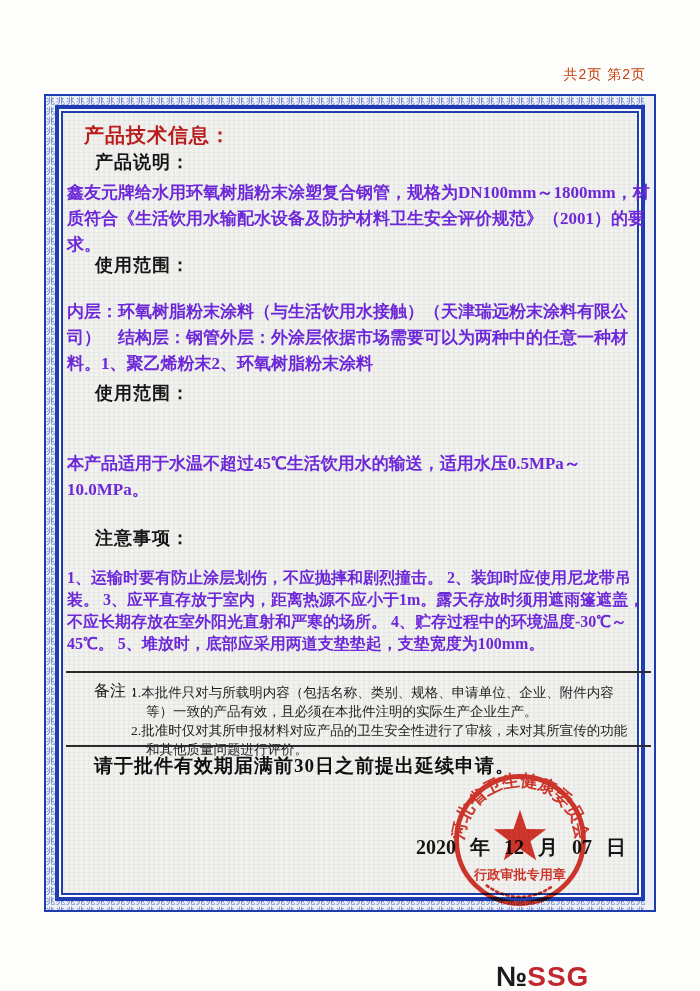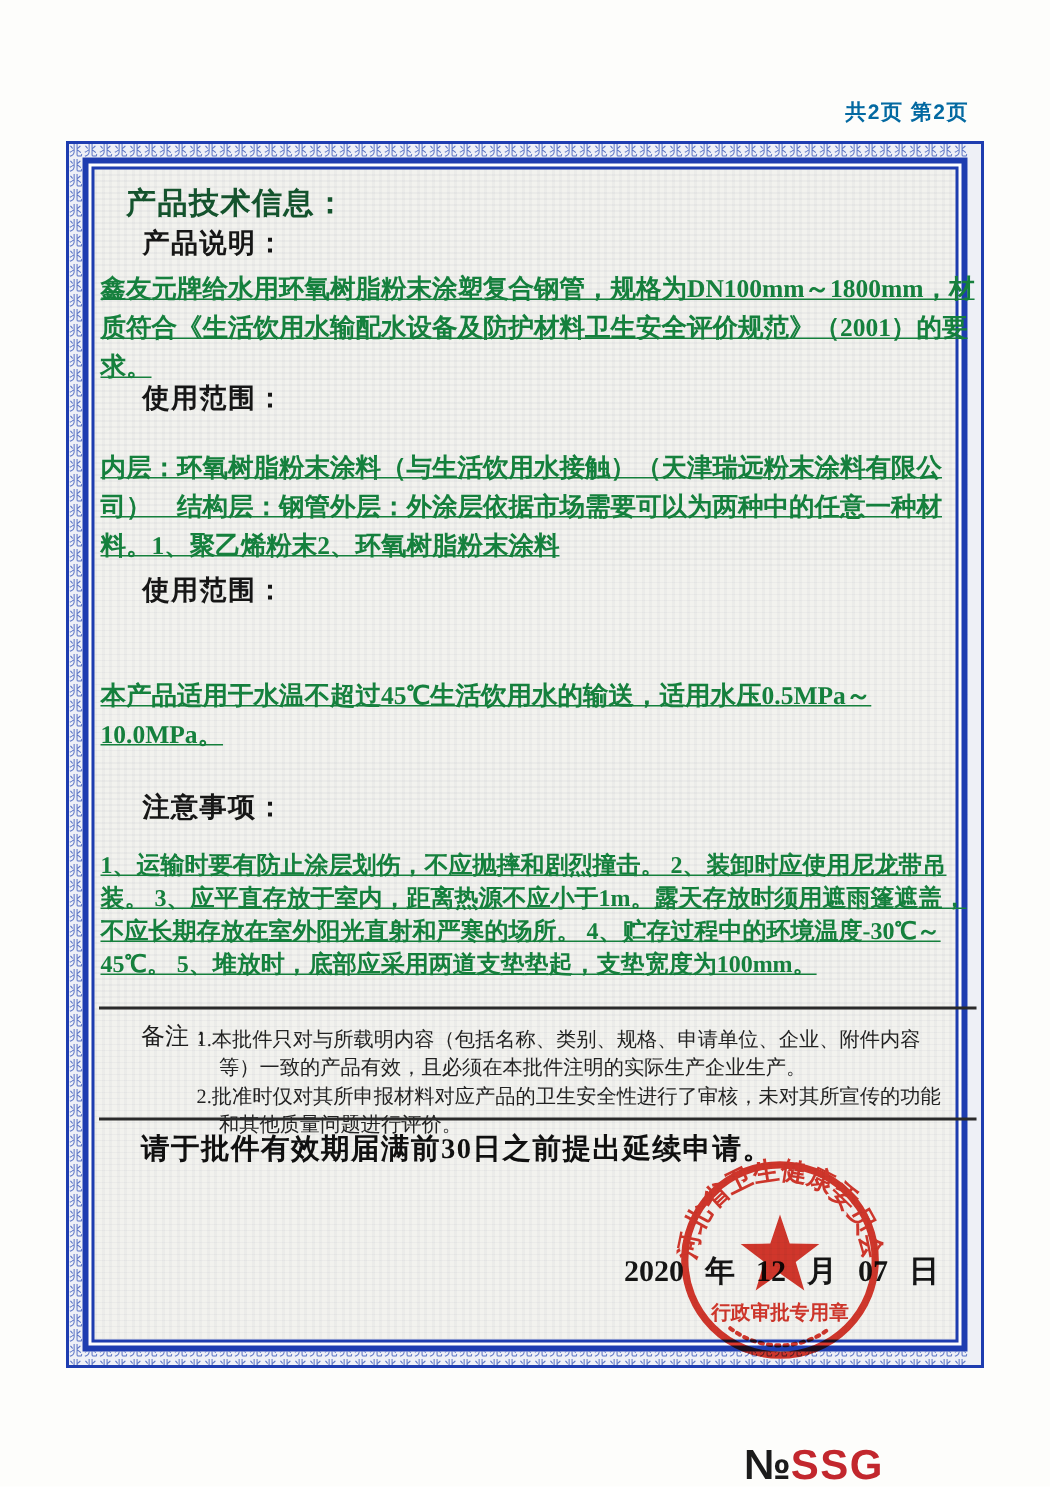--- a/index.html
+++ b/index.html
@@ -4,22 +4,22 @@
 <style>
   * { margin:0; padding:0; box-sizing:border-box; }
   html,body { background:#ffffff; }
   .page {
     position:relative; width:700px; height:991px;
     background:#fdfdfb; overflow:hidden;
     font-family:"Liberation Serif", serif; color:#1c1c1c;
   }
   .page-info {
     position:absolute; top:66px; right:54px;
-    font-size:14px; font-weight:bold; letter-spacing:1px;
-    font-family:"Liberation Sans", sans-serif; color:#0369a1;
+    font-size:14px; font-weight:normal; letter-spacing:1px;
+    font-family:"Liberation Sans", sans-serif; color:#c2410c;
   }
   
   .frame {
     position:absolute; left:44px; top:94px; width:612px; height:818px;
     border:2px solid #1e3db0; background:#eef0f6;
   }
   .pattern-fill {
     position:absolute; inset:0; overflow:hidden;
     font-size:9px; line-height:10px; letter-spacing:1px;
     color:#4a66c0; word-break:break-all; opacity:.9;
@@ -32,28 +32,28 @@
     position:absolute; inset:2px; border:2px solid #1e3db0;
     background:
       repeating-linear-gradient(90deg, rgba(110,115,140,.05) 0 2px, transparent 2px 5px),
       repeating-linear-gradient(0deg, rgba(110,115,140,.06) 0 1px, transparent 1px 4px),
       #f2f2ee;
   }
   
   .abs { position:absolute; z-index:3; }
   .doc-title {
     left:84px; top:122px; font-size:20px; font-weight:bold;
-    font-family:"Liberation Sans", sans-serif; letter-spacing:1px; color:#14532d;
+    font-family:"Liberation Sans", sans-serif; letter-spacing:1px; color:#b91c1c;
   }
   .sec-label { font-size:18px; font-weight:bold; letter-spacing:1px; color:#161616;margin-left:28px; }
   .lbl-desc  { left:67px; top:150px; }
   .lbl-ingr  { left:67px; top:253px; }
   .lbl-scope { left:67px; top:381px; }
   .lbl-notes { left:67px; top:526px;font-family:Liberation Serif, serif; }
-  .para { left:67px; width:583px; font-size:17px; line-height:26px; font-weight:bold; color:#15803d;text-decoration:underline; }
+  .para { left:67px; width:583px; font-size:17px; line-height:26px; font-weight:bold; color:#6d28d9; }
   .para-desc  { top:180px; }
   .para-ingr  { top:299px; }
   .para-scope { top:451px; }
   .para-notes { top:567px; font-size:16px; line-height:22px; }
   .rule { left:66px; width:585px; height:0; border-top:2px solid #2a2a2a; z-index:3; position:absolute; }
   .rule-1 { top:671px; } .rule-2 { top:745px; }
   .remarks-label { left:94px; top:681px; font-size:16px; font-weight:normal; }
   .remarks-list  { left:131px; top:683px; width:508px; font-size:13.5px; line-height:19px; font-weight:normal; color:#222; }
   .remark { padding-left:15px; text-indent:-15px; }
   .renewal { left:94px; top:753px; font-size:19px; font-weight:bold; letter-spacing:1px; color:#101010; }

